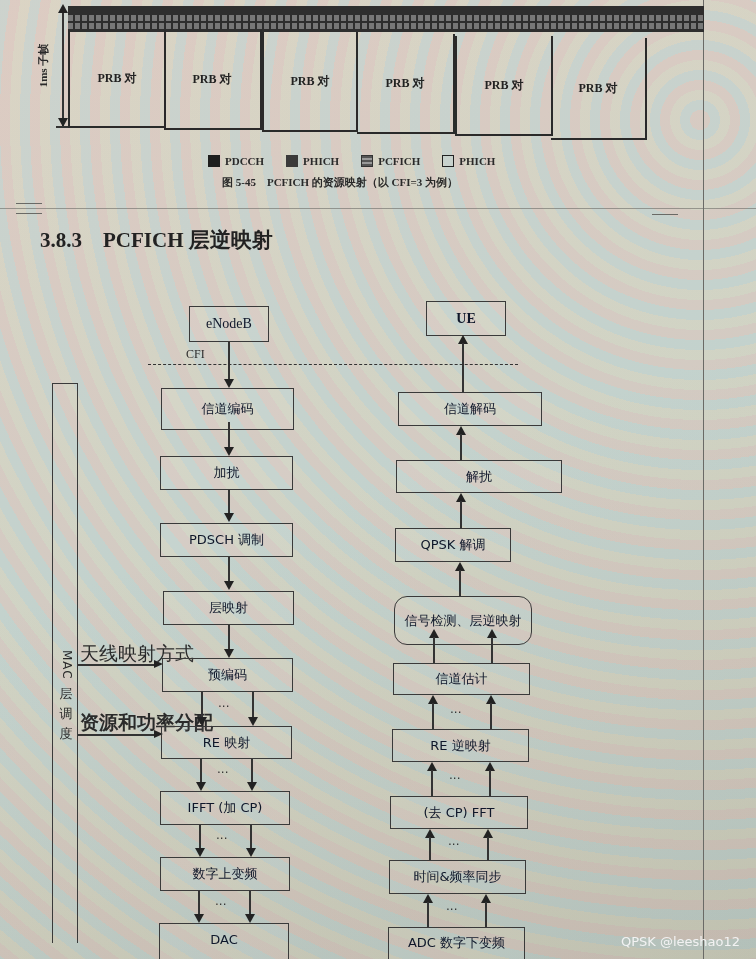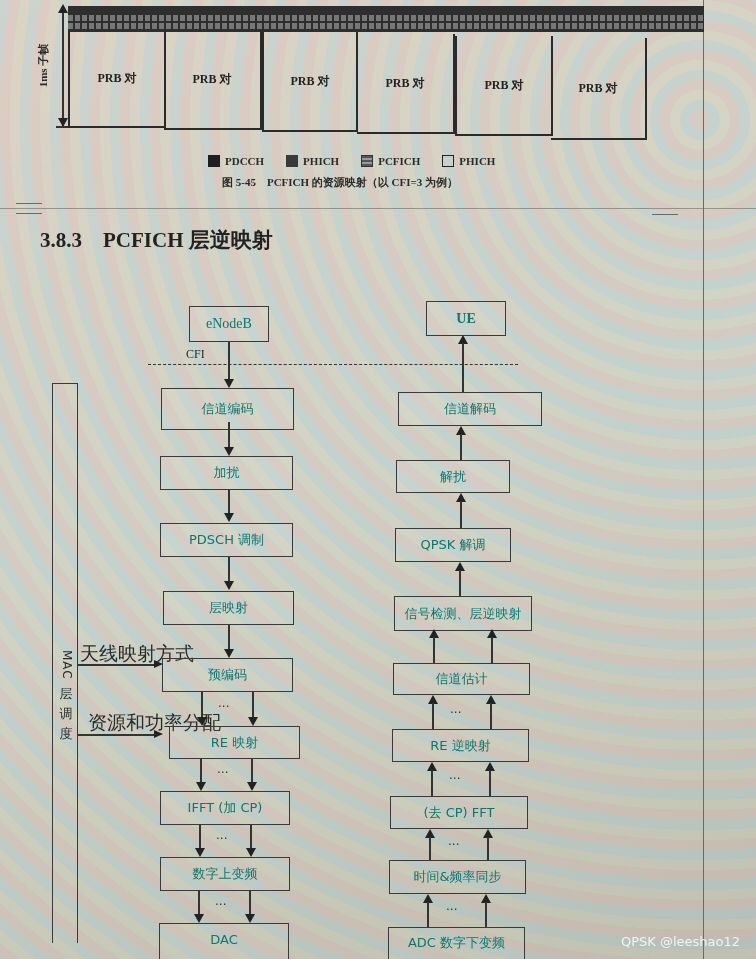--- a/index.html
+++ b/index.html
@@ -23,21 +23,21 @@
     font-family:"Liberation Serif",serif; font-weight:bold; font-size:12px; color:#222; box-sizing:border-box; }
   .legend { position:absolute; top:155px; left:208px; display:flex; gap:22px; font-family:"Liberation Serif",serif; font-weight:bold; font-size:11px; }
   .legend .item { display:flex; align-items:center; gap:5px; }
   .swatch { width:12px; height:12px; display:inline-block; box-sizing:border-box; }
   .caption { position:absolute; top:175px; left:222px; font-size:11px; font-weight:bold; font-family:"Liberation Serif",serif; }
 
   .heading { position:absolute; left:40px; top:226px; font-size:21px; font-weight:bold; font-family:"Liberation Serif",serif; color:#222; }
 
   
   .box { position:absolute; border:1.5px solid #3a3a3a; box-sizing:border-box; display:flex; align-items:center; justify-content:center;
-    font-family:"DejaVu Sans","Liberation Sans",sans-serif; font-size:13px; color:#0f766e; background:rgba(255,255,255,0.05); }
+    font-family:"DejaVu Sans","Liberation Sans",sans-serif; font-size:13px; color:#0f172a; background:rgba(255,255,255,0.05); }
   .box.serif { font-family:"Liberation Serif",serif; font-size:14px; }
   .vline { position:absolute; width:1.5px; background:#333; }
   .hline { position:absolute; height:1.5px; background:#333; }
   .arr-down, .arr-up, .arr-right { position:absolute; width:0; height:0; }
   .arr-down { border-left:5px solid transparent; border-right:5px solid transparent; border-top:9px solid #222; }
   .arr-up { border-left:5px solid transparent; border-right:5px solid transparent; border-bottom:9px solid #222; }
   .arr-right { border-top:4px solid transparent; border-bottom:4px solid transparent; border-left:9px solid #222; }
   .dots { position:absolute; font-size:12px; color:#333; font-family:"DejaVu Sans",sans-serif; }
   .label { position:absolute; font-family:"DejaVu Sans","Liberation Sans",sans-serif; font-size:19px; color:#2a2a2a; white-space:nowrap; }
   .dashed { position:absolute; height:0; border-top:1.5px dashed #333; }
@@ -120,21 +120,21 @@
   <div class="mac-text">
     <span class="latin">MAC</span>
     <span style="display:block;">层</span>
     <span style="display:block;">调</span>
     <span style="display:block;">度</span>
   </div>
 
   <div class="label" style="left:80px;top:641px;">天线映射方式</div>
   <div class="hline" style="left:78px;top:664px;width:78px;"></div>
   <div class="arr-right" style="left:154px;top:660px;"></div>
-  <div class="label" style="left:88px;top:710px;">资源和功率分配</div>
+  <div class="label" style="left:80px;top:710px;font-weight:bold;">资源和功率分配</div>
   <div class="hline" style="left:78px;top:734px;width:78px;"></div>
   <div class="arr-right" style="left:154px;top:730px;"></div>
 
   <div class="box serif" style="left:189px;top:306px;width:80px;height:36px;">eNodeB</div>
   <div class="vline" style="left:228px;top:342px;height:38px;"></div>
   <div class="arr-down" style="left:224px;top:379px;"></div>
 
   <div class="box" style="left:161px;top:388px;width:133px;height:42px;">信道编码</div>
   <div class="vline" style="left:228px;top:422px;height:26px;"></div>
   <div class="arr-down" style="left:224px;top:447px;"></div>
@@ -151,21 +151,21 @@
   <div class="vline" style="left:228px;top:625px;height:25px;"></div>
   <div class="arr-down" style="left:224px;top:649px;"></div>
 
   <div class="box" style="left:162px;top:658px;width:131px;height:34px;">预编码</div>
   <div class="vline" style="left:201px;top:692px;height:26px;"></div>
   <div class="arr-down" style="left:197px;top:717px;"></div>
   <div class="vline" style="left:252px;top:692px;height:26px;"></div>
   <div class="arr-down" style="left:248px;top:717px;"></div>
   <div class="dots" style="left:218px;top:696px;">...</div>
 
-  <div class="box" style="left:161px;top:726px;width:131px;height:33px;margin-left:8px;">RE 映射</div>
+  <div class="box" style="left:161px;top:726px;width:131px;height:33px;">RE 映射</div>
   <div class="vline" style="left:200px;top:759px;height:24px;"></div>
   <div class="arr-down" style="left:196px;top:782px;"></div>
   <div class="vline" style="left:251px;top:759px;height:24px;"></div>
   <div class="arr-down" style="left:247px;top:782px;"></div>
   <div class="dots" style="left:217px;top:762px;">...</div>
 
   <div class="box" style="left:160px;top:791px;width:130px;height:34px;">IFFT (加 CP)</div>
   <div class="vline" style="left:199px;top:825px;height:24px;"></div>
   <div class="arr-down" style="left:195px;top:848px;"></div>
   <div class="vline" style="left:250px;top:825px;height:24px;"></div>
@@ -182,29 +182,29 @@
   <div class="box" style="left:159px;top:923px;width:130px;height:40px;border-bottom:none;align-items:flex-start;padding-top:8px;">DAC</div>
 
   <div class="box serif" style="left:426px;top:301px;width:80px;height:35px;font-weight:bold;">UE</div>
   <div class="arr-up" style="left:458px;top:335px;"></div>
   <div class="vline" style="left:462px;top:343px;height:49px;"></div>
 
   <div class="box" style="left:398px;top:392px;width:144px;height:34px;">信道解码</div>
   <div class="arr-up" style="left:456px;top:426px;"></div>
   <div class="vline" style="left:460px;top:434px;height:26px;"></div>
 
-  <div class="box" style="left:396px;top:460px;width:114px;height:33px;">解扰</div>
+  <div class="box" style="left:396px;top:460px;width:166px;height:33px;">解扰</div>
   <div class="arr-up" style="left:456px;top:493px;"></div>
   <div class="vline" style="left:460px;top:501px;height:27px;"></div>
 
   <div class="box" style="left:395px;top:528px;width:116px;height:34px;">QPSK 解调</div>
   <div class="arr-up" style="left:455px;top:562px;"></div>
   <div class="vline" style="left:459px;top:570px;height:26px;"></div>
 
-  <div class="box" style="left:394px;top:596px;width:138px;height:35px;">信号检测、层逆映射</div>
+  <div class="box" style="left:394px;top:596px;width:138px;height:49px;border-radius:13px;">信号检测、层逆映射</div>
   <div class="arr-up" style="left:429px;top:629px;"></div>
   <div class="vline" style="left:433px;top:637px;height:26px;"></div>
   <div class="arr-up" style="left:487px;top:629px;"></div>
   <div class="vline" style="left:491px;top:637px;height:26px;"></div>
 
   <div class="box" style="left:393px;top:663px;width:137px;height:32px;">信道估计</div>
   <div class="arr-up" style="left:428px;top:695px;"></div>
   <div class="vline" style="left:432px;top:703px;height:26px;"></div>
   <div class="arr-up" style="left:486px;top:695px;"></div>
   <div class="vline" style="left:490px;top:703px;height:26px;"></div>

